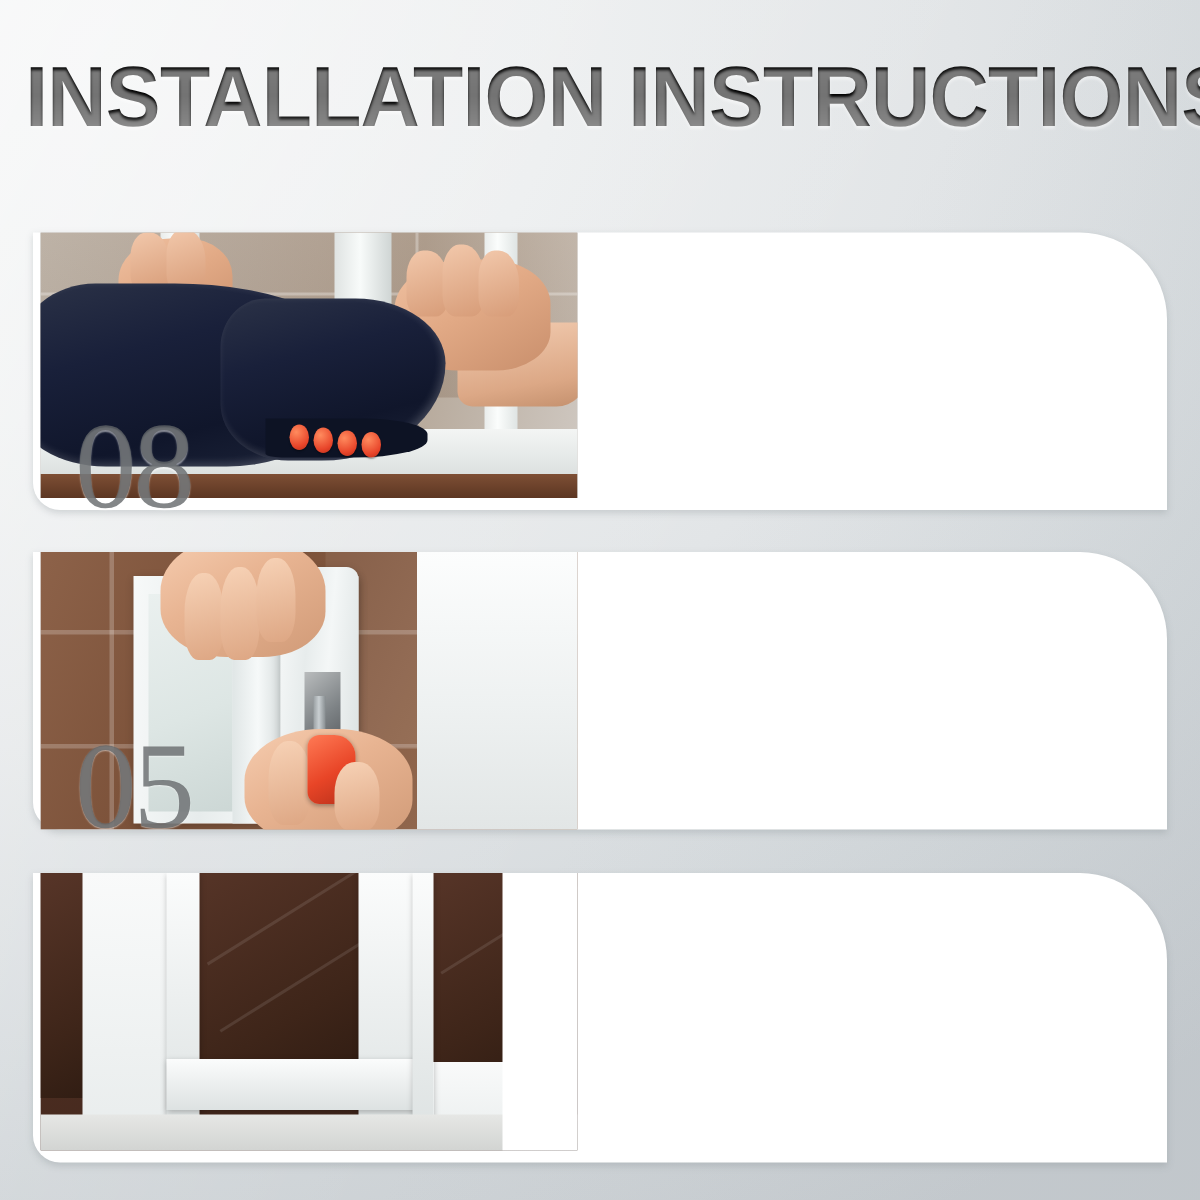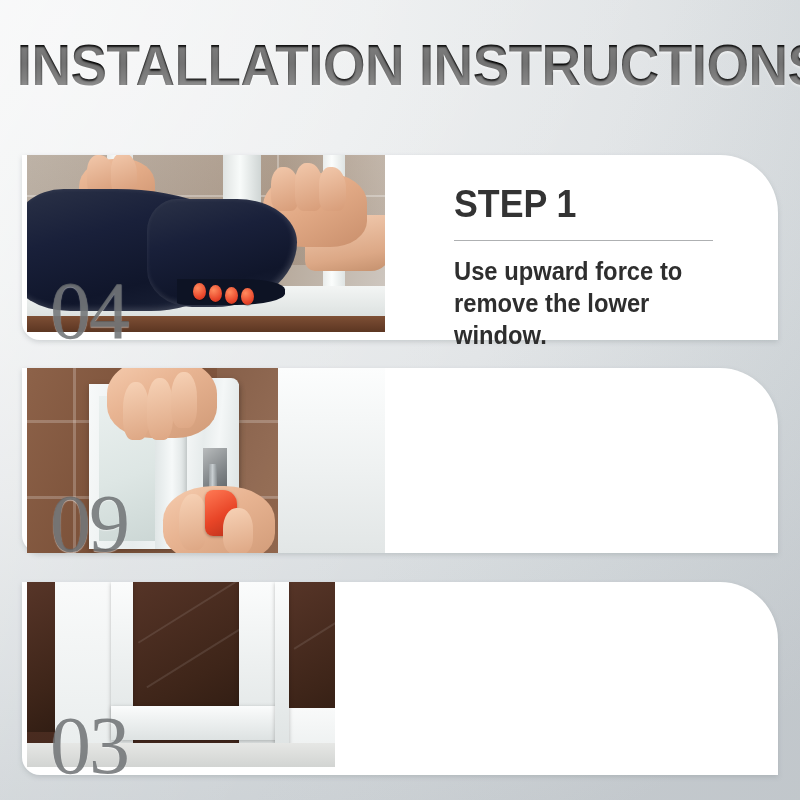--- a/index.html
+++ b/index.html
@@ -194,26 +194,21 @@
     <div class="p1-finger" style="left:60px;top:0px;width:26px;height:40px;"></div>
     <div class="p1-finger" style="left:84px;top:-2px;width:26px;height:42px;"></div>
     <div class="p1-sleeve" style="left:-14px;top:34px;width:230px;height:122px;"></div>
     <div class="p1-sleeve" style="left:120px;top:44px;width:150px;height:108px;border-radius:20% 40% 55% 30% / 30% 40% 60% 35%;"></div>
     <div class="p1-cuff" style="left:150px;top:124px;width:108px;height:26px;"></div>
     <div class="p1-btn" style="left:166px;top:128px;"></div>
     <div class="p1-btn" style="left:182px;top:130px;"></div>
     <div class="p1-btn" style="left:198px;top:132px;"></div>
     <div class="p1-btn" style="left:214px;top:133px;"></div>
   </div>
-  <div class="num">04</div>
-  <div class="content">
-    <div class="step-title">STEP 1</div>
-    <div class="divider"></div>
-    <div class="step-desc">Use upward force to remove the lower window.</div>
-  </div>
+  <div class="num">08</div>
 </div>
 
 <div class="card" id="card2">
   <div class="photo">
     <div class="p2-bg"></div>
     <div class="p2-tseam" style="left:0;top:52px;width:100%;height:3px;"></div>
     <div class="p2-tseam" style="left:0;top:128px;width:100%;height:3px;"></div>
     <div class="p2-tseam" style="left:46px;top:0;width:3px;height:185px;"></div>
     <div class="p2-tile" style="left:190px;top:0;width:90px;height:130px;"></div>
     <div class="p2-whitepanel"></div>
@@ -225,35 +220,34 @@
     <div class="p2-shaft" style="left:182px;top:96px;width:8px;height:48px;"></div>
     <div class="p2-hand" style="left:80px;top:-10px;width:110px;height:80px;"></div>
     <div class="p2-fing" style="left:96px;top:14px;width:26px;height:58px;"></div>
     <div class="p2-fing" style="left:120px;top:10px;width:26px;height:62px;"></div>
     <div class="p2-fing" style="left:144px;top:4px;width:26px;height:56px;"></div>
     <div class="p2-hand" style="left:136px;top:118px;width:112px;height:76px;"></div>
     <div class="p2-fing" style="left:152px;top:126px;width:28px;height:56px;"></div>
     <div class="p2-driver" style="left:178px;top:122px;width:32px;height:46px;"></div>
     <div class="p2-fing" style="left:196px;top:140px;width:30px;height:46px;"></div>
   </div>
-  <div class="num">09</div>
+  <div class="num">05</div>
 </div>
 
 <div class="card" id="card3">
   <div class="photo">
     <div class="p3-bg"></div>
     <div class="p3-dark" style="left:0;top:0;width:30px;height:150px;"></div>
     <div class="p3-white" style="left:28px;top:0;width:66px;height:172px;"></div>
     <div class="p3-dark" style="left:92px;top:0;width:128px;height:128px;"></div>
     <div class="p3-streak" style="left:100px;top:20px;width:150px;height:2px;"></div>
     <div class="p3-streak" style="left:110px;top:70px;width:130px;height:2px;"></div>
     <div class="p3-frame" style="left:84px;top:0;width:22px;height:175px;"></div>
     <div class="p3-frame" style="left:212px;top:0;width:44px;height:180px;"></div>
     <div class="p3-frame" style="left:84px;top:124px;width:175px;height:34px;"></div>
     <div class="p3-dark" style="left:256px;top:0;width:84px;height:130px;"></div>
     <div class="p3-streak" style="left:258px;top:34px;width:120px;height:2px;"></div>
     <div class="p3-white" style="left:256px;top:126px;width:86px;height:56px;"></div>
     <div class="p3-frame" style="left:248px;top:0;width:14px;height:178px;"></div>
     <div class="p3-floor" style="height:24px;background:linear-gradient(180deg,#e6e7e5,#d2d4d2);"></div>
     <div class="p3-right"></div>
   </div>
-  <div class="num">03</div>
 </div>
 
 </body></html>

